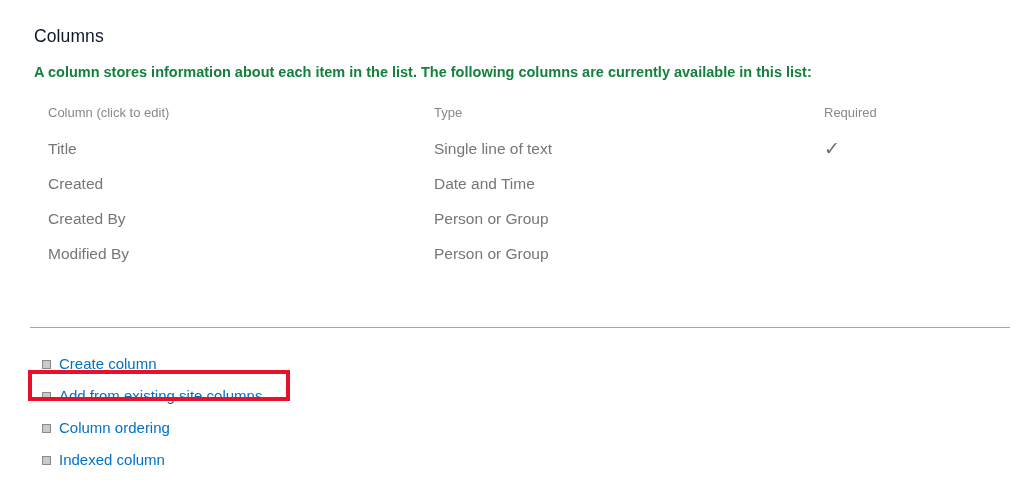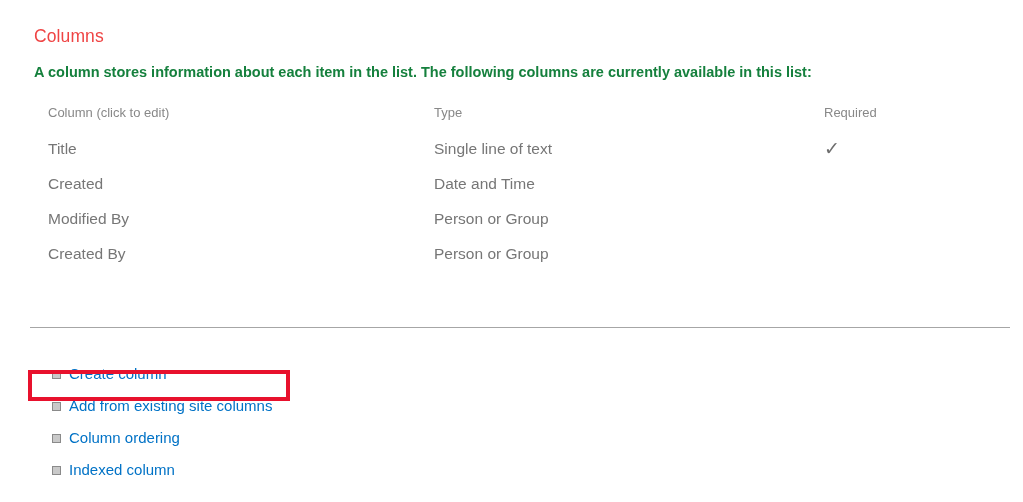--- a/index.html
+++ b/index.html
@@ -22,21 +22,21 @@
     box-sizing: border-box;
   }
 
   
   .section-title {
     position: absolute;
     left: 34px;
     top: 24px;
     font-size: 17.5px;
     line-height: 24px;
-    color: #ef4444;
+    color: #0f172a;
     font-weight: 400;
     letter-spacing: 0.1px;
     white-space: nowrap;
   }
 
   .section-desc {
     position: absolute;
     left: 34px;
     top: 62px;
     font-size: 14.5px;
@@ -101,21 +101,21 @@
     background: #a6a6a6;
   }
 
   
   .link-list {
     position: absolute;
     left: 34px;
     top: 340px;
     width: 420px;
     list-style: none;
-    margin: 18px;
+    margin: 8px;
     padding: 0;
   }
   .link-row {
     position: relative;
     height: 32px;
     display: flex;
     align-items: center;
   }
   .bullet-icon {
     width: 9px;
@@ -177,35 +177,35 @@
 
       <tr class="table-row">
         <td class="col-name">Created</td>
         <td class="col-type">Date and Time</td>
         <td class="col-req">
           <span class="check-mark"></span>
         </td>
       </tr>
 
       <tr class="table-row">
+        <td class="col-name">Created By</td>
+        <td class="col-type">Person or Group</td>
+        <td class="col-req">
+          <span class="check-mark"></span>
+        </td>
+      </tr>
+
+      <tr class="table-row">
         <td class="col-name">Modified By</td>
         <td class="col-type">Person or Group</td>
         <td class="col-req">
           <span class="check-mark"></span>
         </td>
       </tr>
 
-      <tr class="table-row">
-        <td class="col-name">Created By</td>
-        <td class="col-type">Person or Group</td>
-        <td class="col-req">
-          <span class="check-mark"></span>
-        </td>
-      </tr>
-
     </tbody>
   </table>
 
   <div class="divider"></div>
 
   <ul class="link-list">
     <li class="link-row">
       <span class="bullet-icon"></span>
       <a class="list-link" href="#">Create column</a>
     </li>

